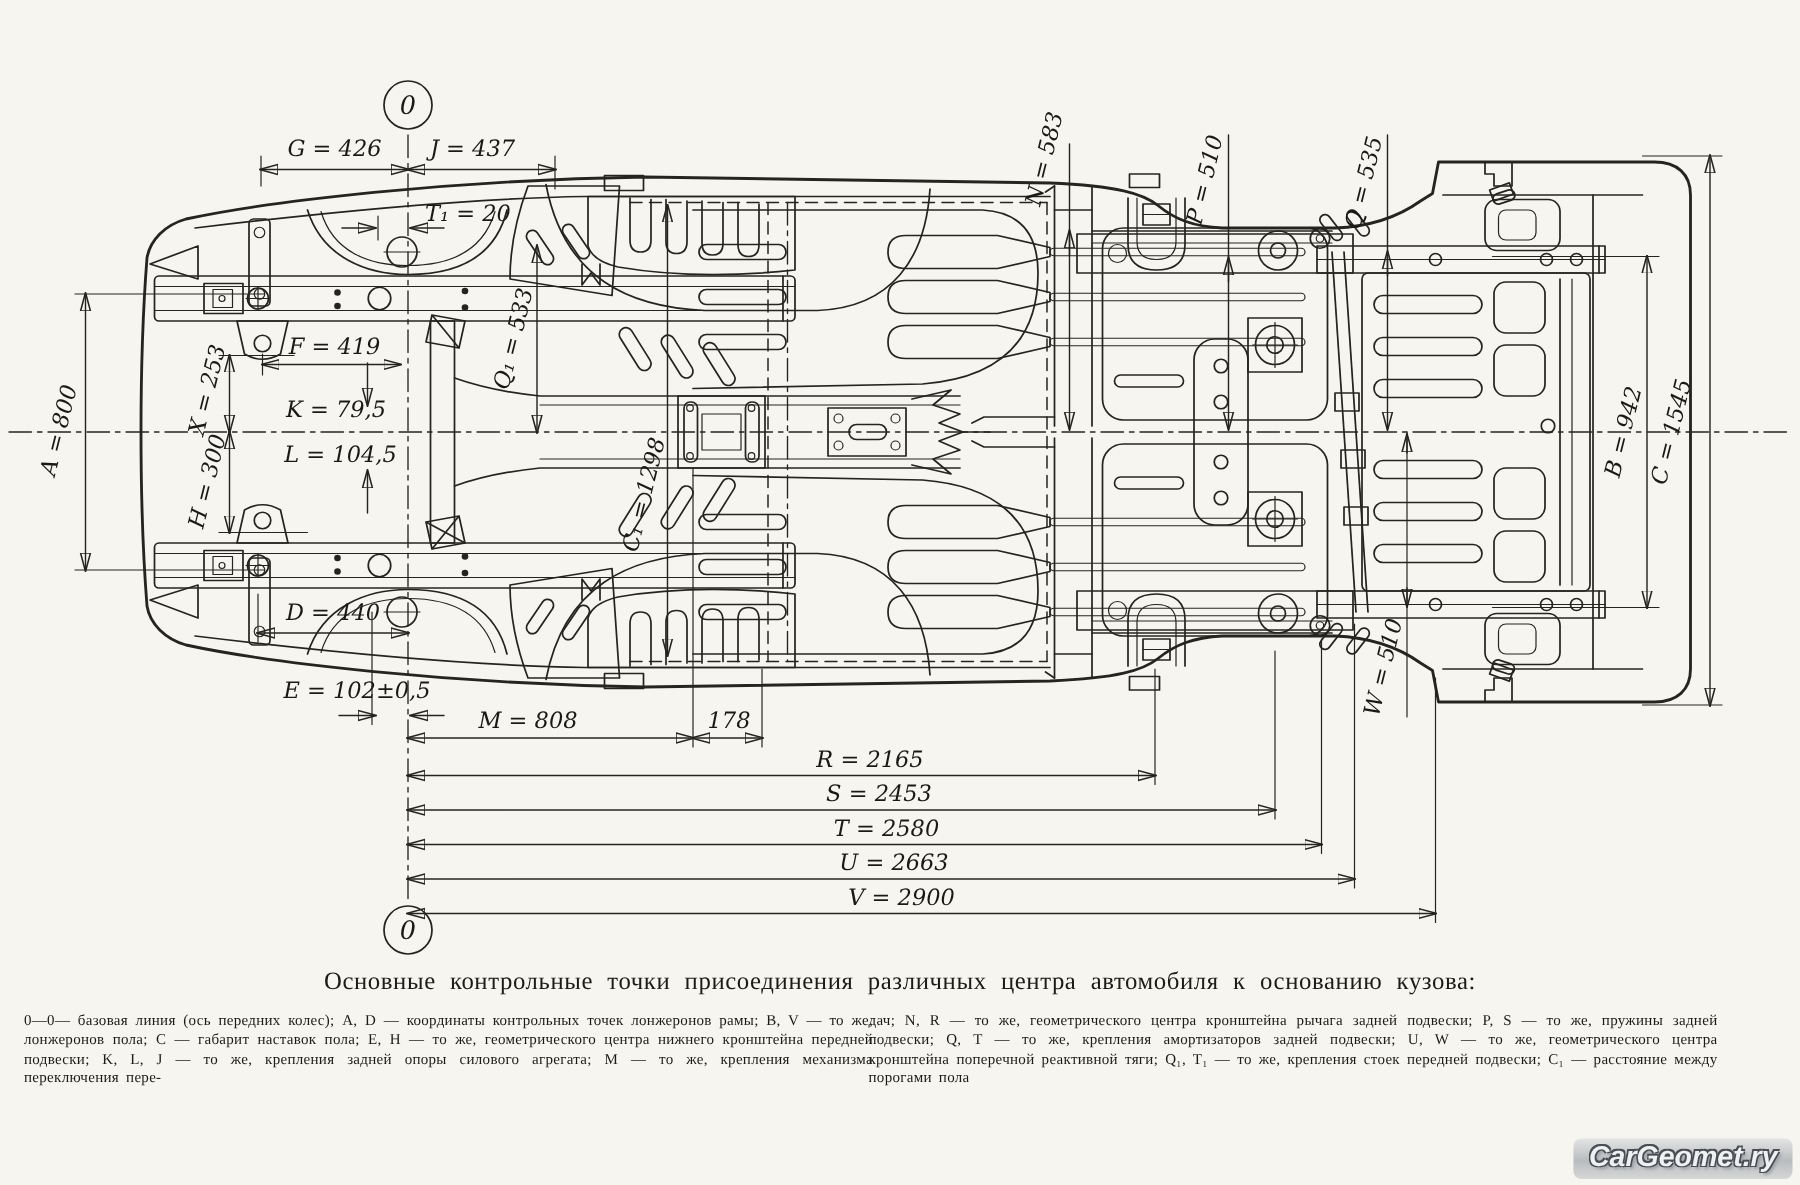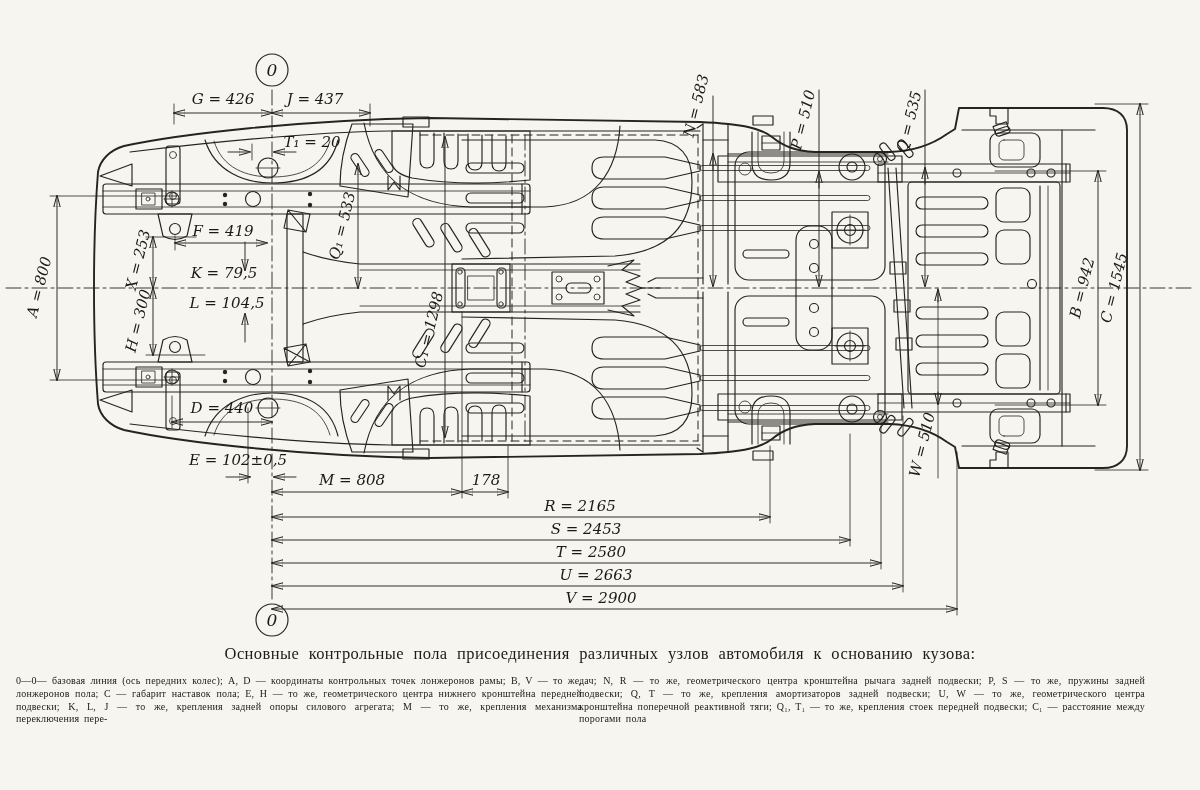--- a/index.html
+++ b/index.html
@@ -353,17 +353,18 @@
     <text class="dl" x="434" y="331" transform="rotate(-76 434 331)">C₁ = 1298</text>
     <text class="dl" x="701" y="107" transform="rotate(-76 701 107)">N = 583</text>
     <text class="dl" x="808" y="121" transform="rotate(-76 808 121)">P = 510</text>
     <text class="dl" x="914" y="123" transform="rotate(-76 914 123)">Q = 535</text>
     <text class="dl" x="927" y="446" transform="rotate(-76 927 446)">W = 510</text>
     <text class="dl" x="1087" y="289" transform="rotate(-76 1087 289)">B = 942</text>
     <text class="dl" x="1119" y="289" transform="rotate(-76 1119 289)">C = 1545</text>
   </g>
 </svg>
 
-<div class="caption">Основные контрольные пола присоединения различных узлов автомобиля к основанию кузова:</div>
+<div class="caption">Основные контрольные точки присоединения различных центра автомобиля к основанию кузова:</div>
 <div class="leg leg-left">0—0— базовая линия (ось передних колес); A, D — координаты контрольных точек лонжеронов рамы; B, V — то же, лонжеронов пола; C — габарит наставок пола; E, H — то же, геометрического центра нижнего кронштейна передней подвески; K, L, J — то же, крепления задней опоры силового агрегата; M — то же, крепления механизма переключения пере-</div>
 <div class="leg leg-right">дач; N, R — то же, геометрического центра кронштейна рычага задней подвески; P, S — то же, пружины задней подвески; Q, T — то же, крепления амортизаторов задней подвески; U, W — то же, геометрического центра кронштейна поперечной реактивной тяги; Q₁, T₁ — то же, крепления стоек передней подвески; C₁ — расстояние между порогами пола</div>
+<div class="wm">CarGeomet.ry</div>
 
 </div>
 
 </body></html>

